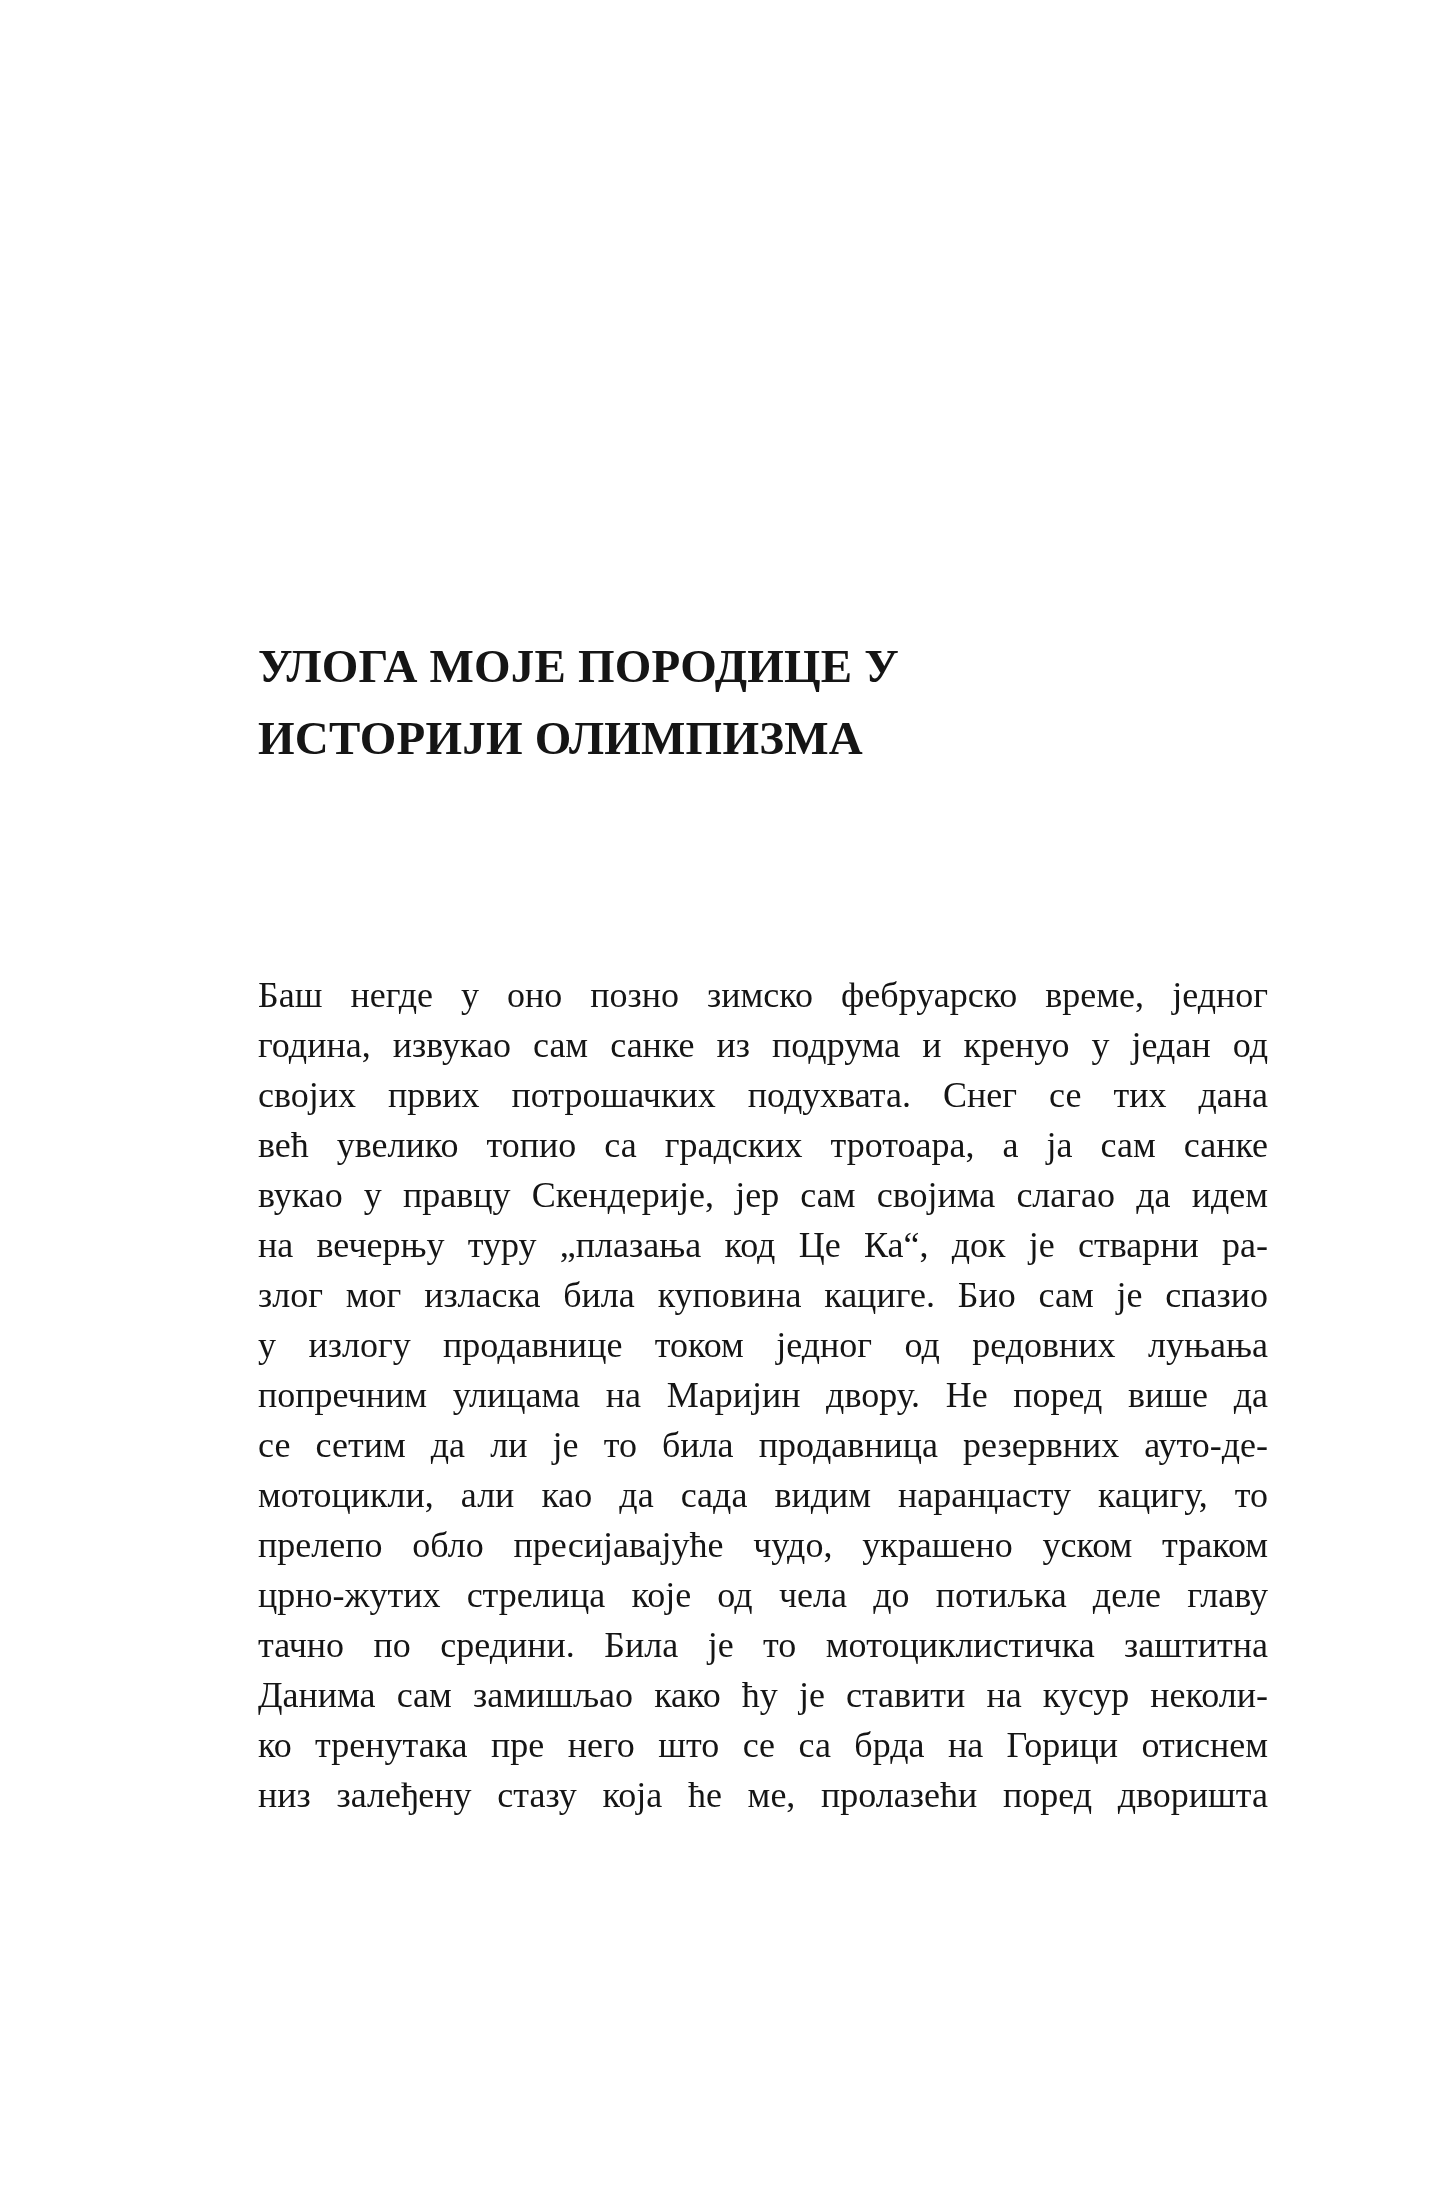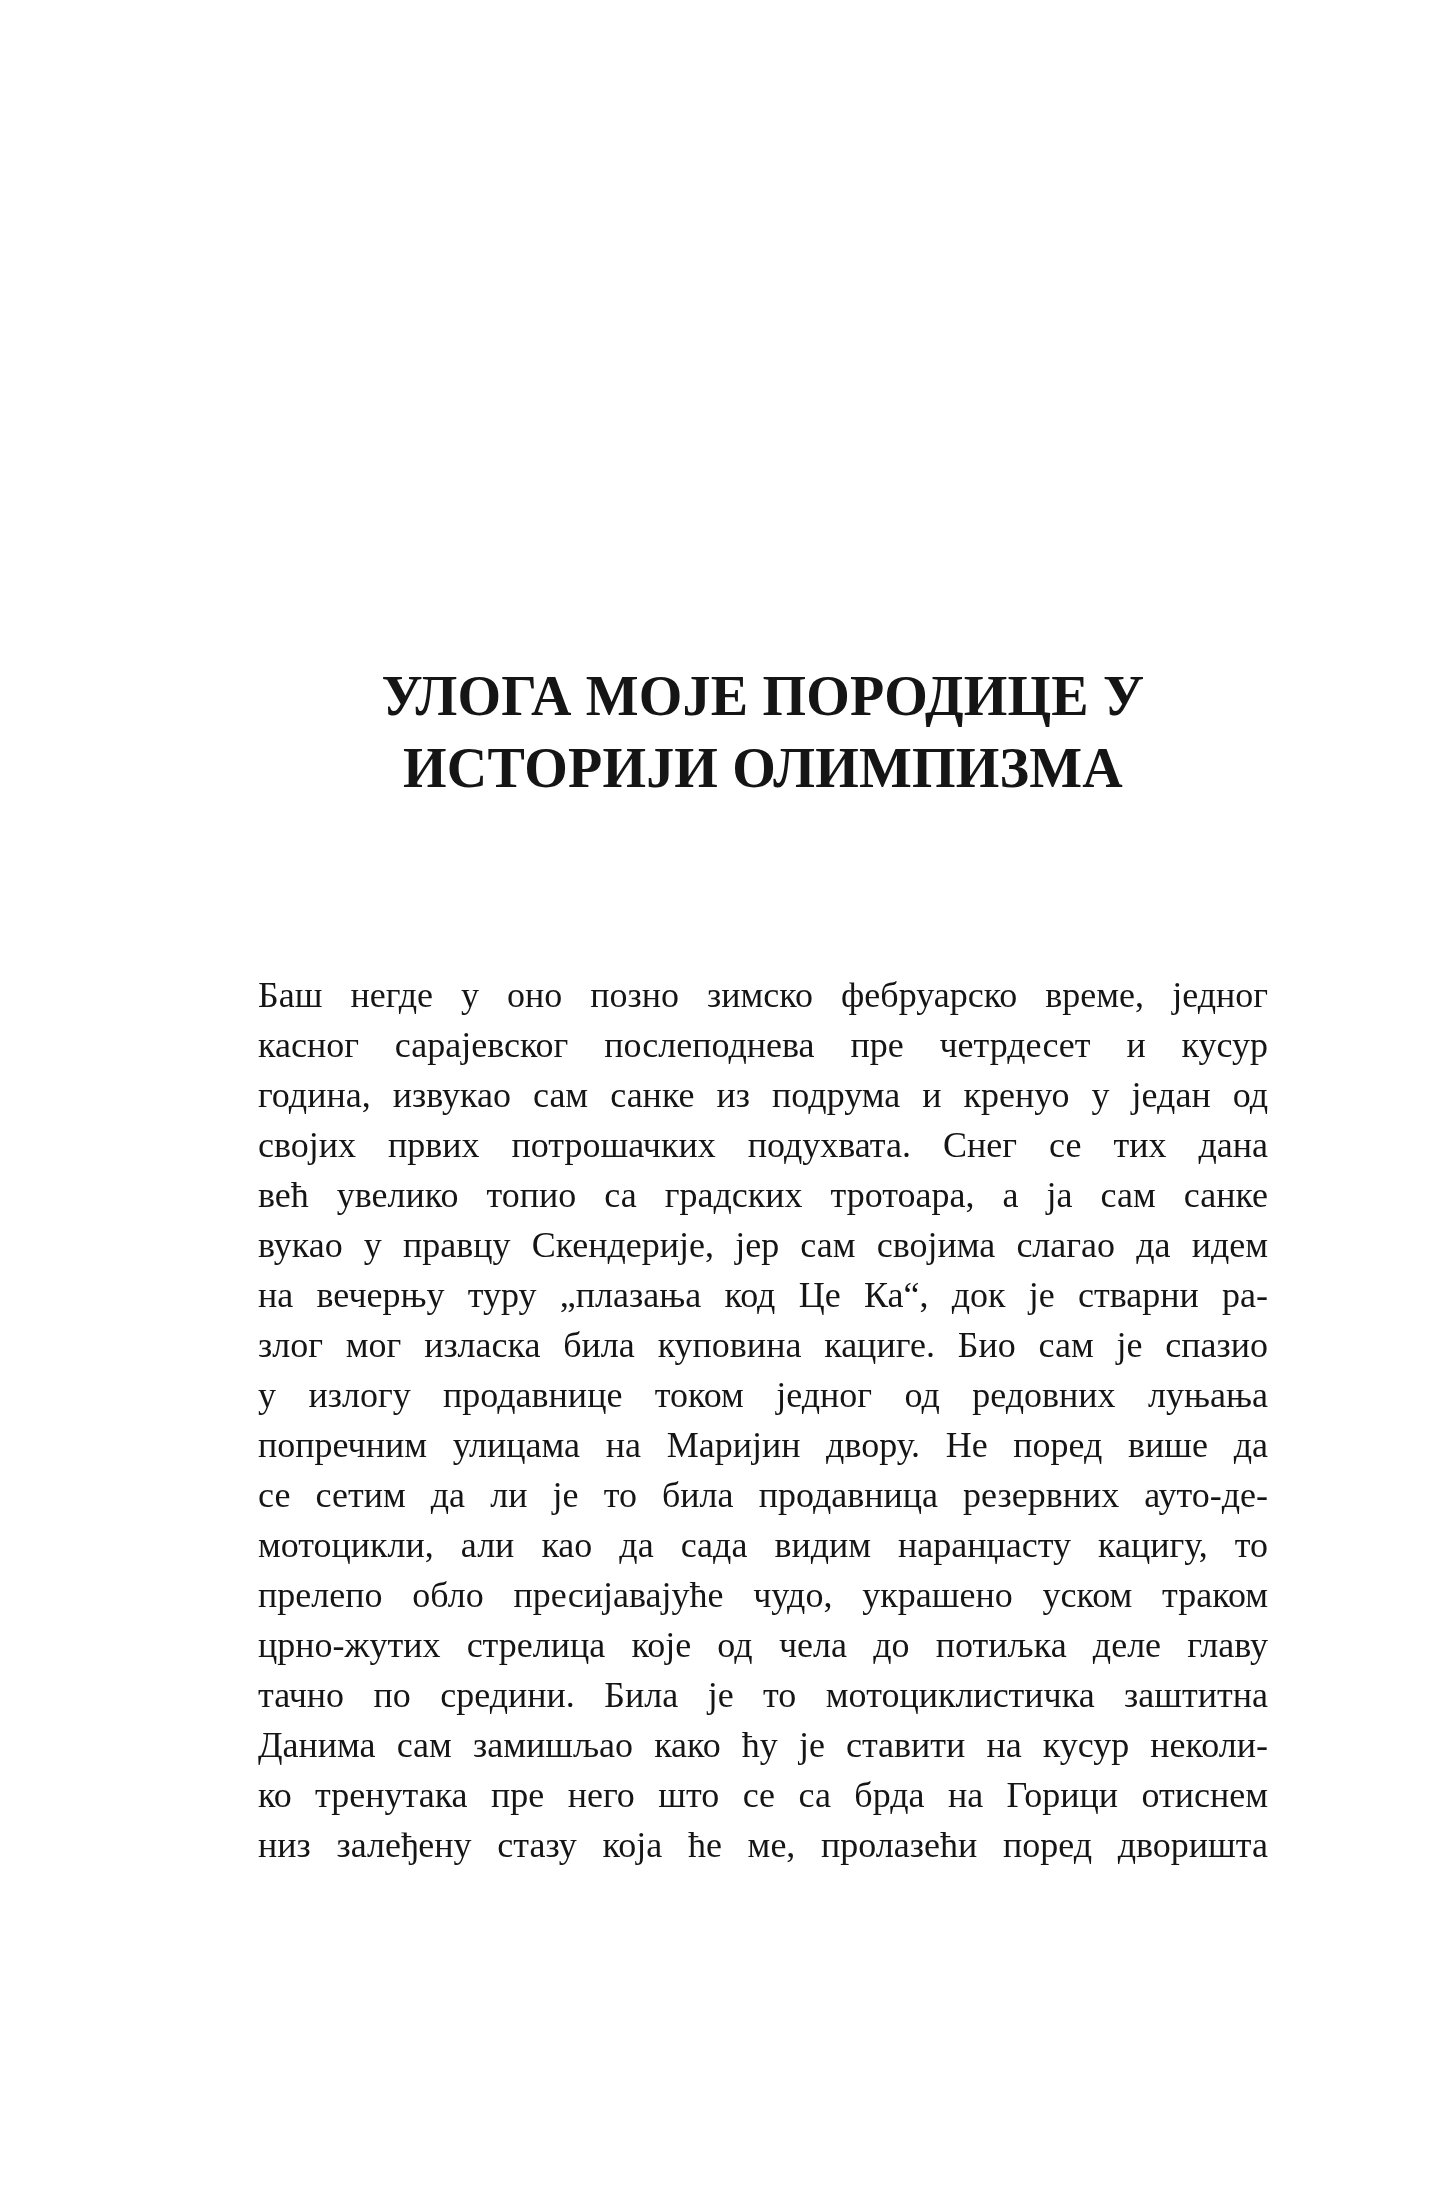--- a/index.html
+++ b/index.html
@@ -14,27 +14,26 @@
     background: #ffffff;
     overflow: hidden;
     font-family: "Liberation Serif", "DejaVu Serif", serif;
     color: #111111;
   }
   .chapter-title {
     position: absolute;
     left: 258px;
     top: 630px;
     width: 1010px;
-    text-align: center;
+    text-align: left;
     font-weight: bold;
-    font-size: 56px;
+    font-size: 47px;
     line-height: 72px;
     letter-spacing: 0.2px;
     color: #151515;
-    margin-top: 30px;
   }
   .paragraph {
     position: absolute;
     left: 258px;
     top: 970px;
     width: 1010px;
     font-size: 36px;
     line-height: 50px;
     color: #151515;
   }
@@ -53,21 +52,20 @@
 
 <div class="page">
 
   <div class="chapter-title">
     <div>УЛОГА МОЈЕ ПОРОДИЦЕ У</div>
     <div>ИСТОРИЈИ ОЛИМПИЗМА</div>
   </div>
 
   <div class="paragraph">
       <div class="line"><span>Баш негде у оно позно зимско фебруарско време, једног</span></div>
-      <div class="line"><span>касног сарајевског послеподнева пре четрдесет и кусур</span></div>
       <div class="line"><span>година, извукао сам санке из подрума и кренуо у један од</span></div>
       <div class="line"><span>својих првих потрошачких подухвата. Снег се тих дана</span></div>
       <div class="line"><span>већ увелико топио са градских тротоара, а ја сам санке</span></div>
       <div class="line"><span>вукао у правцу Скендерије, јер сам својима слагао да идем</span></div>
       <div class="line"><span>на вечерњу туру „плазања код Це Ка“, док је стварни ра-</span></div>
       <div class="line"><span>злог мог изласка била куповина кациге. Био сам је спазио</span></div>
       <div class="line"><span>у излогу продавнице током једног од редовних луњања</span></div>
       <div class="line"><span>попречним улицама на Маријин двору. Не поред више да</span></div>
       <div class="line"><span>се сетим да ли је то била продавница резервних ауто-де-</span></div>
       <div class="line"><span>мотоцикли, али као да сада видим наранџасту кацигу, то</span></div>

